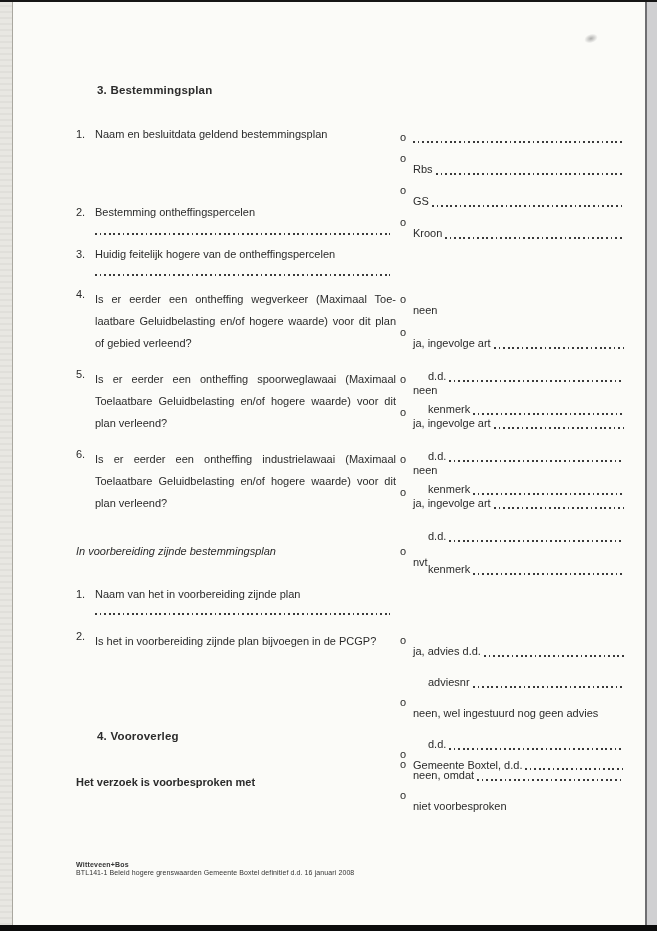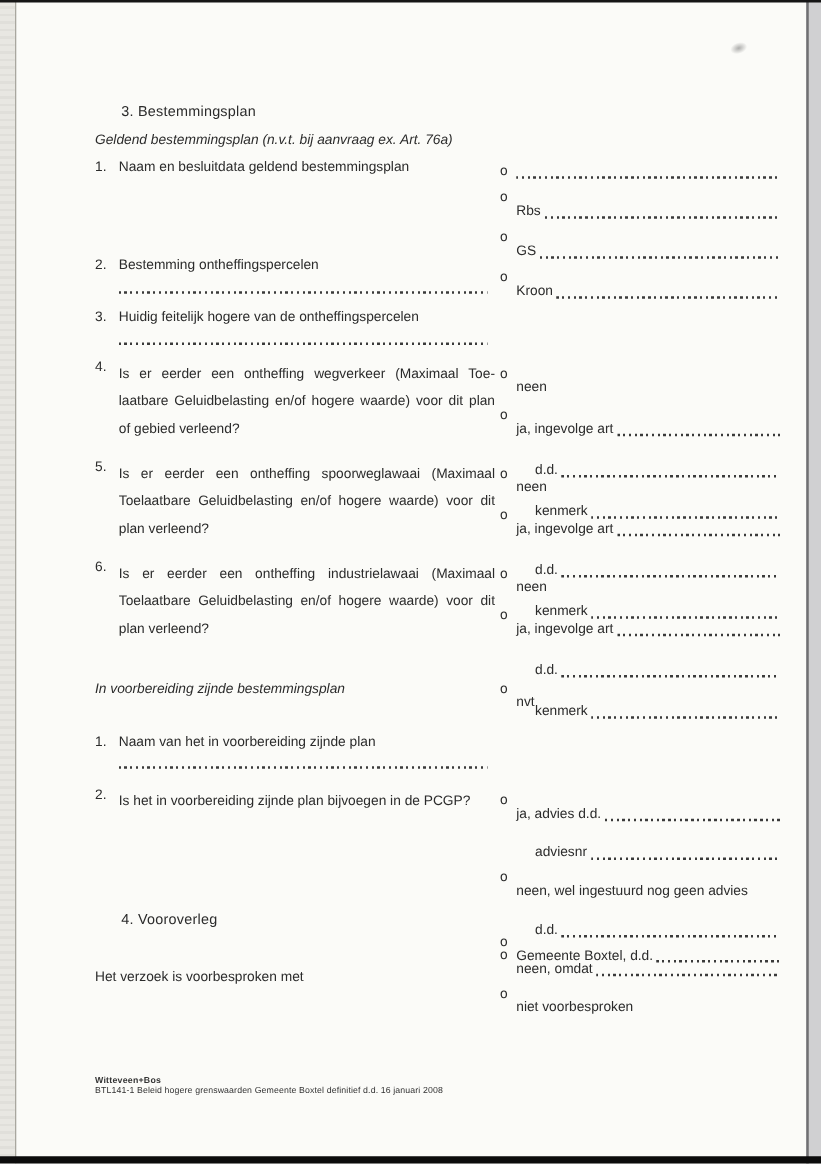--- a/index.html
+++ b/index.html
@@ -3,21 +3,21 @@
 <meta charset="utf-8">
 <style>
   * { margin:0; padding:0; box-sizing:border-box; }
   html,body { background:#9a9a9a; }
   .page {
     position:relative; width:657px; height:931px; overflow:hidden;
     background:#fbfbf8; color:#2b2b2b;
     font-family:"Liberation Sans","DejaVu Sans",sans-serif; font-size:11px;
   }
   .abs { position:absolute; }
-  .b { font-weight:normal;text-align:center; }
+  .b { font-weight:bold;text-align:center; }
   .i { font-style:italic; }
   .fs-head { font-size:11.5px; letter-spacing:.2px; }
 
   
   .edge-left {
     position:absolute; left:0; top:0; width:13px; height:931px;
     background:#e8e7e2;
     background-image:repeating-linear-gradient(0deg, rgba(0,0,0,.035) 0 2px, rgba(0,0,0,0) 2px 6px);
     border-right:1px solid #a9a79f;
   }
@@ -65,21 +65,20 @@
 
 <div class="page">
 
   <div class="edge-left"></div>
   <div class="edge-right"></div>
   <div class="edge-top"></div>
   <div class="edge-bottom"></div>
   <div class="smudge"></div>
 
   <div class="abs b fs-head" style="left:97px;top:84px">3. Bestemmingsplan</div>
-  <div class="abs i" style="left:76px;top:106px">Geldend bestemmingsplan (n.v.t. bij aanvraag ex. Art. 76a)</div>
 
   <div class="abs qrow" style="left:76px;top:128px">
     <span class="qnum">1.</span>
     <span class="qlabel">Naam en besluitdata geldend bestemmingsplan</span>
   </div>
   <div class="abs opts o21" style="left:400px;top:127px">
     <div class="opt">
       <span class="mk">o</span>
       <span class="dots"></span>
     </div>

